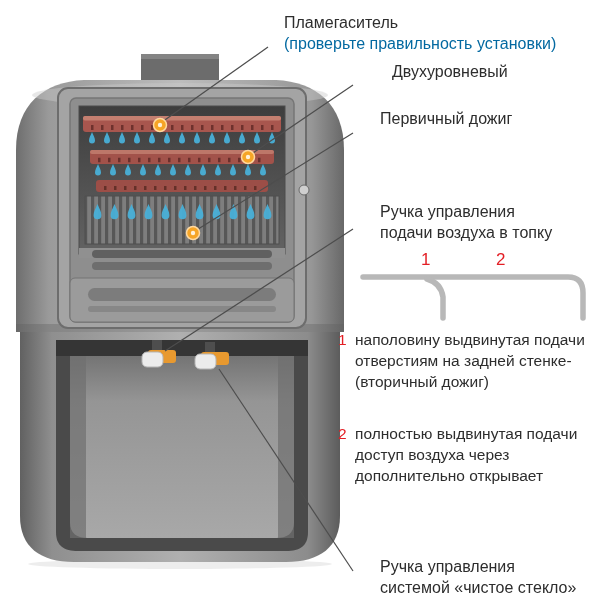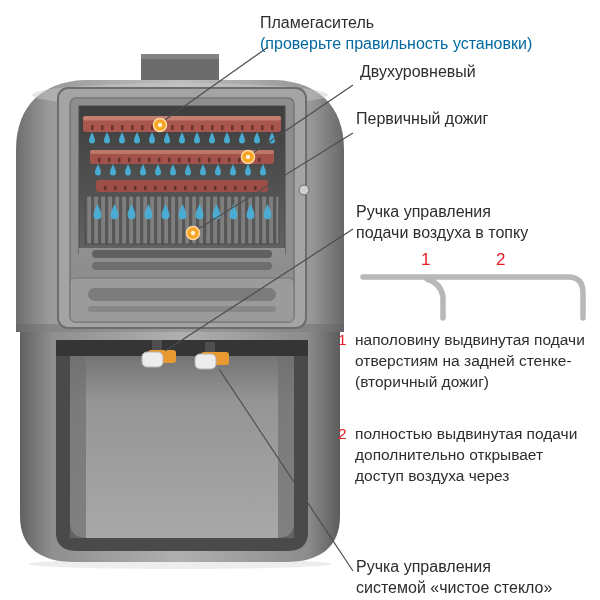--- a/index.html
+++ b/index.html
@@ -12,20 +12,21 @@
     color:#2d2d2d;
   }
   svg.scene{position:absolute;left:0;top:0}
   .label{
     position:absolute;
     font-size:16px;
     line-height:21px;
     font-weight:500;
     color:#2d2d2d;
     white-space:nowrap;
+    margin-left:24px;
   }
   .red{color:#0369a1}
   .pos-num{
     position:absolute;
     font-size:17px;
     font-weight:500;
     color:#e31e24;
   }
   .note{
     position:absolute;
@@ -227,21 +228,21 @@
     <path d="M363 277 H568 Q583 277 583 293 V318"></path>
     <path d="M427 279 Q441 283 443 297 V318"></path>
   </g>
 </svg>
 
 <div class="label" style="left:260px;top:12px">
   <div>Пламегаситель</div>
   <div class="red">(проверьте правильность установки)</div>
 </div>
 
-<div class="label" style="left:360px;top:61px">
+<div class="label" style="left:368px;top:61px">
   <div>Двухуровневый</div>
 </div>
 
 <div class="label" style="left:356px;top:108px">Первичный дожиг</div>
 
 <div class="label" style="left:356px;top:201px">
   <div>Ручка управления</div>
   <div>подачи воздуха в топку</div>
 </div>
 
@@ -251,20 +252,20 @@
 <div class="note" style="left:338px;top:329px">
   <span class="n">1</span>
   <div class="nl">наполовину выдвинутая подачи</div>
   <div class="nl">отверстиям на задней стенке-</div>
   <div class="nl">(вторичный дожиг)</div>
 </div>
 
 <div class="note" style="left:338px;top:423px">
   <span class="n">2</span>
   <div class="nl">полностью выдвинутая подачи</div>
+  <div class="nl">доступ воздуха через</div>
   <div class="nl">дополнительно открывает</div>
-  <div class="nl">доступ воздуха через</div>
 </div>
 
 <div class="label" style="left:356px;top:556px">
   <div>Ручка управления</div>
   <div>системой «чистое стекло»</div>
 </div>
 
 </body></html>

